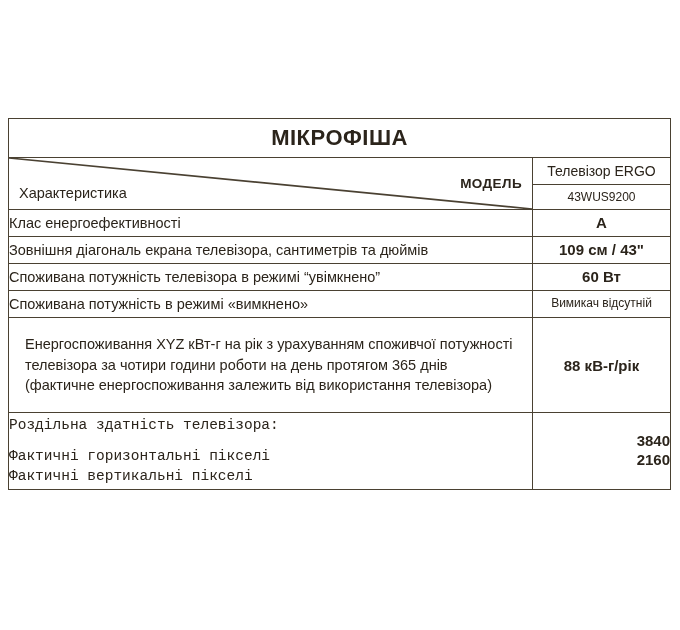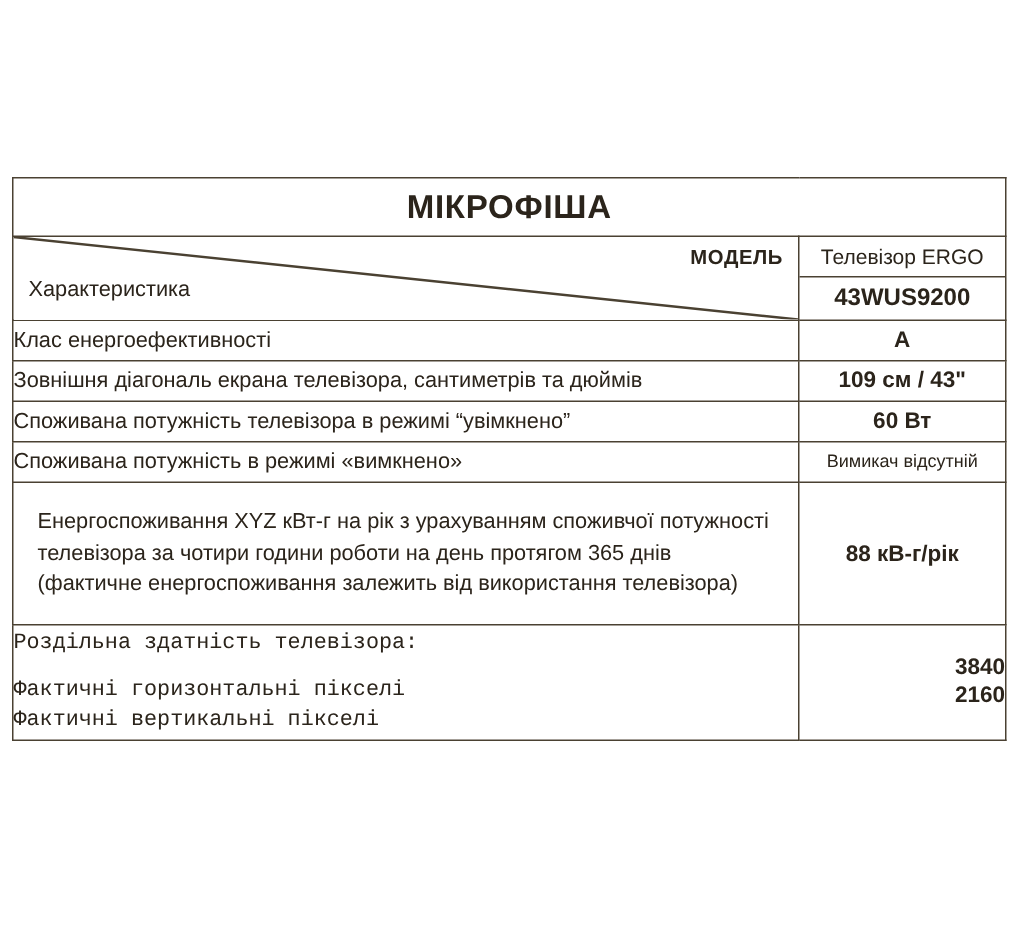--- a/index.html
+++ b/index.html
@@ -65,21 +65,21 @@
     position: absolute;
     left: 0;
     top: 0;
     width: 100%;
     height: 100%;
     pointer-events: none;
   }
   .model-word {
     position: absolute;
     right: 10px;
-    top: 7px;
+    top: 19px;
     font-size: 13.5px;
     font-weight: bold;
     letter-spacing: 0.4px;
     line-height: 1;
   }
   .char-word {
     position: absolute;
     left: 10px;
     top: 28px;
     font-size: 14.5px;
@@ -91,22 +91,22 @@
     text-align: center;
     font-size: 14px;
     line-height: 1;
     padding: 6px 2px;
   }
   .hv-top {
     border-bottom: 1.5px solid #4a4132;
     font-weight: normal;
   }
   .hv-bot {
-    font-weight: bold;
-    font-size: 16px;
+    font-weight: normal;
+    font-size: 12px;
   }
 
   
   .row-label {
     height: 26px;
     padding: 0 0 0 10px;
     font-size: 14.5px;
     line-height: 1.15;
   }
   .row-value {

